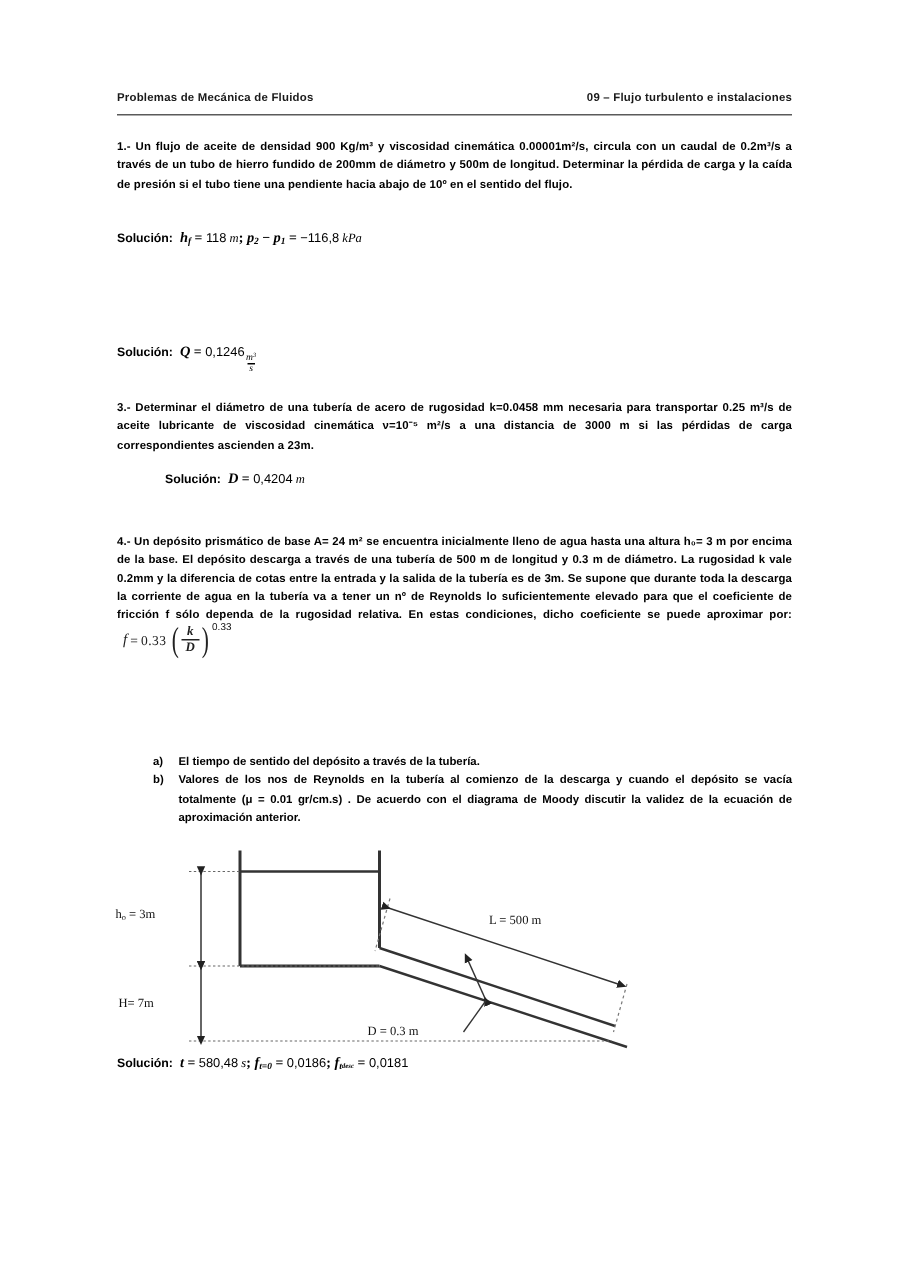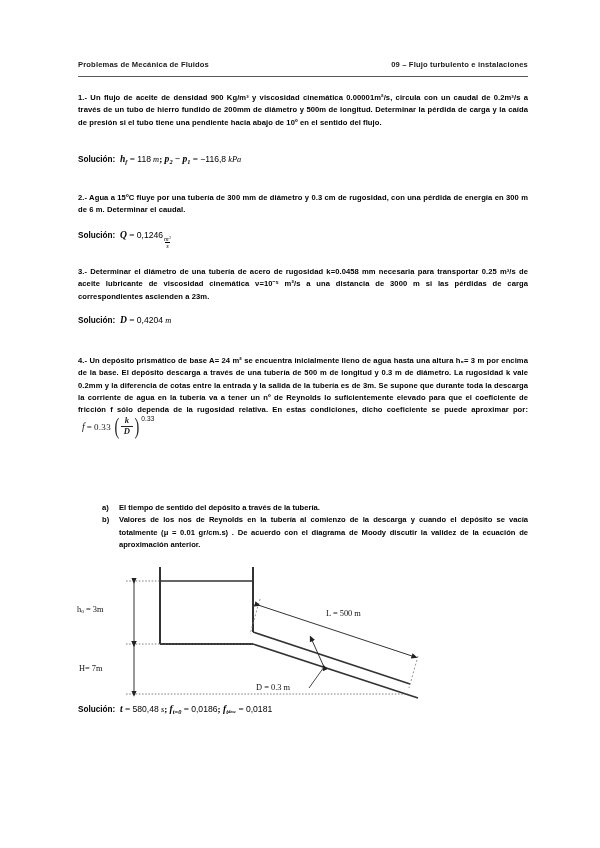--- a/index.html
+++ b/index.html
@@ -227,33 +227,32 @@
   </div>
   <div class="header-rule"></div>
 
   <div class="blk" style="top:92px;">1.- Un flujo de aceite de densidad 900 Kg/m³ y viscosidad cinemática 0.00001m²/s, circula con un caudal de 0.2m³/s a través de un tubo de hierro fundido de 200mm de diámetro y 500m de longitud. Determinar la pérdida de carga y la caída de presión si el tubo tiene una pendiente hacia abajo de 10º en el sentido del flujo.</div>
 
   <div class="sol" style="top:153px;">
     <span>Solución:</span>
     <span class="mathit">&nbsp;h<sub>f</sub></span><span class="op"> = </span><span class="num">118</span><span class="unit"> m</span><span class="op">;</span><span class="mathit"> p<sub>2</sub></span><span class="op"> − </span><span class="mathit">p<sub>1</sub></span><span class="op"> = </span><span class="num">−116,8</span><span class="unit"> kPa</span>
   </div>
 
-  <div class="blk" style="top:192px;">2.- Agua a 15ºC fluye por una tubería de 300 mm de diámetro y 0.3 cm de rugosidad, con una pérdida de energía en 300 m de 6 m. Determinar el caudal.</div>
 
   <div class="sol" style="top:229px;">
     <span>Solución:</span>
     <span class="mathit">&nbsp;Q</span><span class="op"> = </span><span class="num">0,1246</span><span class="frac">
         <span class="numr">m<sup>3</sup></span>
         <span class="den">s</span>
       </span>
   </div>
 
   <div class="blk" style="top:266px;">3.- Determinar el diámetro de una tubería de acero de rugosidad k=0.0458 mm necesaria para transportar 0.25 m³/s de aceite lubricante de viscosidad cinemática ν=10⁻⁵ m²/s a una distancia de 3000 m si las pérdidas de carga correspondientes ascienden a 23m.</div>
 
-  <div class="sol" style="top:314px;">
+  <div class="sol" style="top:314px;margin-left:32px;">
     <span>Solución:</span>
     <span class="mathit">&nbsp;D</span><span class="op"> = </span><span class="num">0,4204</span><span class="unit"> m</span>
   </div>
 
   <div class="blk" style="top:355px;">
     <span>4.- Un depósito prismático de base A= 24 m² se encuentra inicialmente lleno de agua hasta una altura h₀= 3 m por encima de la base. El depósito descarga a través de una tubería de 500 m de longitud y 0.3 m de diámetro. La rugosidad k vale 0.2mm y la diferencia de cotas entre la entrada y la salida de la tubería es de 3m. Se supone que durante toda la descarga la corriente de agua en la tubería va a tener un nº de Reynolds lo suficientemente elevado para que el coeficiente de fricción f sólo dependa de la rugosidad relativa. En estas condiciones, dicho coeficiente se puede aproximar por:</span>
     <span class="formula-inline">
       <span class="fsym">f</span>
       <span class="eqs">=</span>
       <span class="cnum">0.33</span>
@@ -323,21 +322,21 @@
         <line x1="246" y1="109" x2="233" y2="80" stroke="#333" stroke-width="1" marker-start="url(#ah)" marker-end="url(#ah)"></line>
         <line x1="246" y1="109" x2="231" y2="130" stroke="#333" stroke-width="0.9"></line>
       </g>
     </svg>
 
     <span class="dlabel" style="left:-1px; top:47px;">
       <span>h</span><sub>o</sub>&nbsp;<span>= 3m</span>
     </span>
     <span class="dlabel" style="left:1px; top:106px;">H= 7m</span>
     <span class="dlabel" style="left:248px; top:51px;">L = 500 m</span>
-    <span class="dlabel" style="left:178px; top:125px;">D = 0.3 m</span>
+    <span class="dlabel" style="left:167px; top:125px;">D = 0.3 m</span>
   </div>
 
   <div class="sol" style="top:703px;">
     <span>Solución:</span>
     <span class="mathit">&nbsp;t</span><span class="op"> = </span><span class="num">580,48</span><span class="unit"> s</span><span class="op">;</span><span class="mathit"> f<sub>t=0</sub></span><span class="op"> = </span><span class="num">0,0186</span><span class="op">;</span><span class="mathit"> f<sub>t</sub><sub style="font-size:0.48em;">desc</sub></span><span class="op"> = </span><span class="num">0,0181</span>
   </div>
 
 </div>
 
 </body></html>

